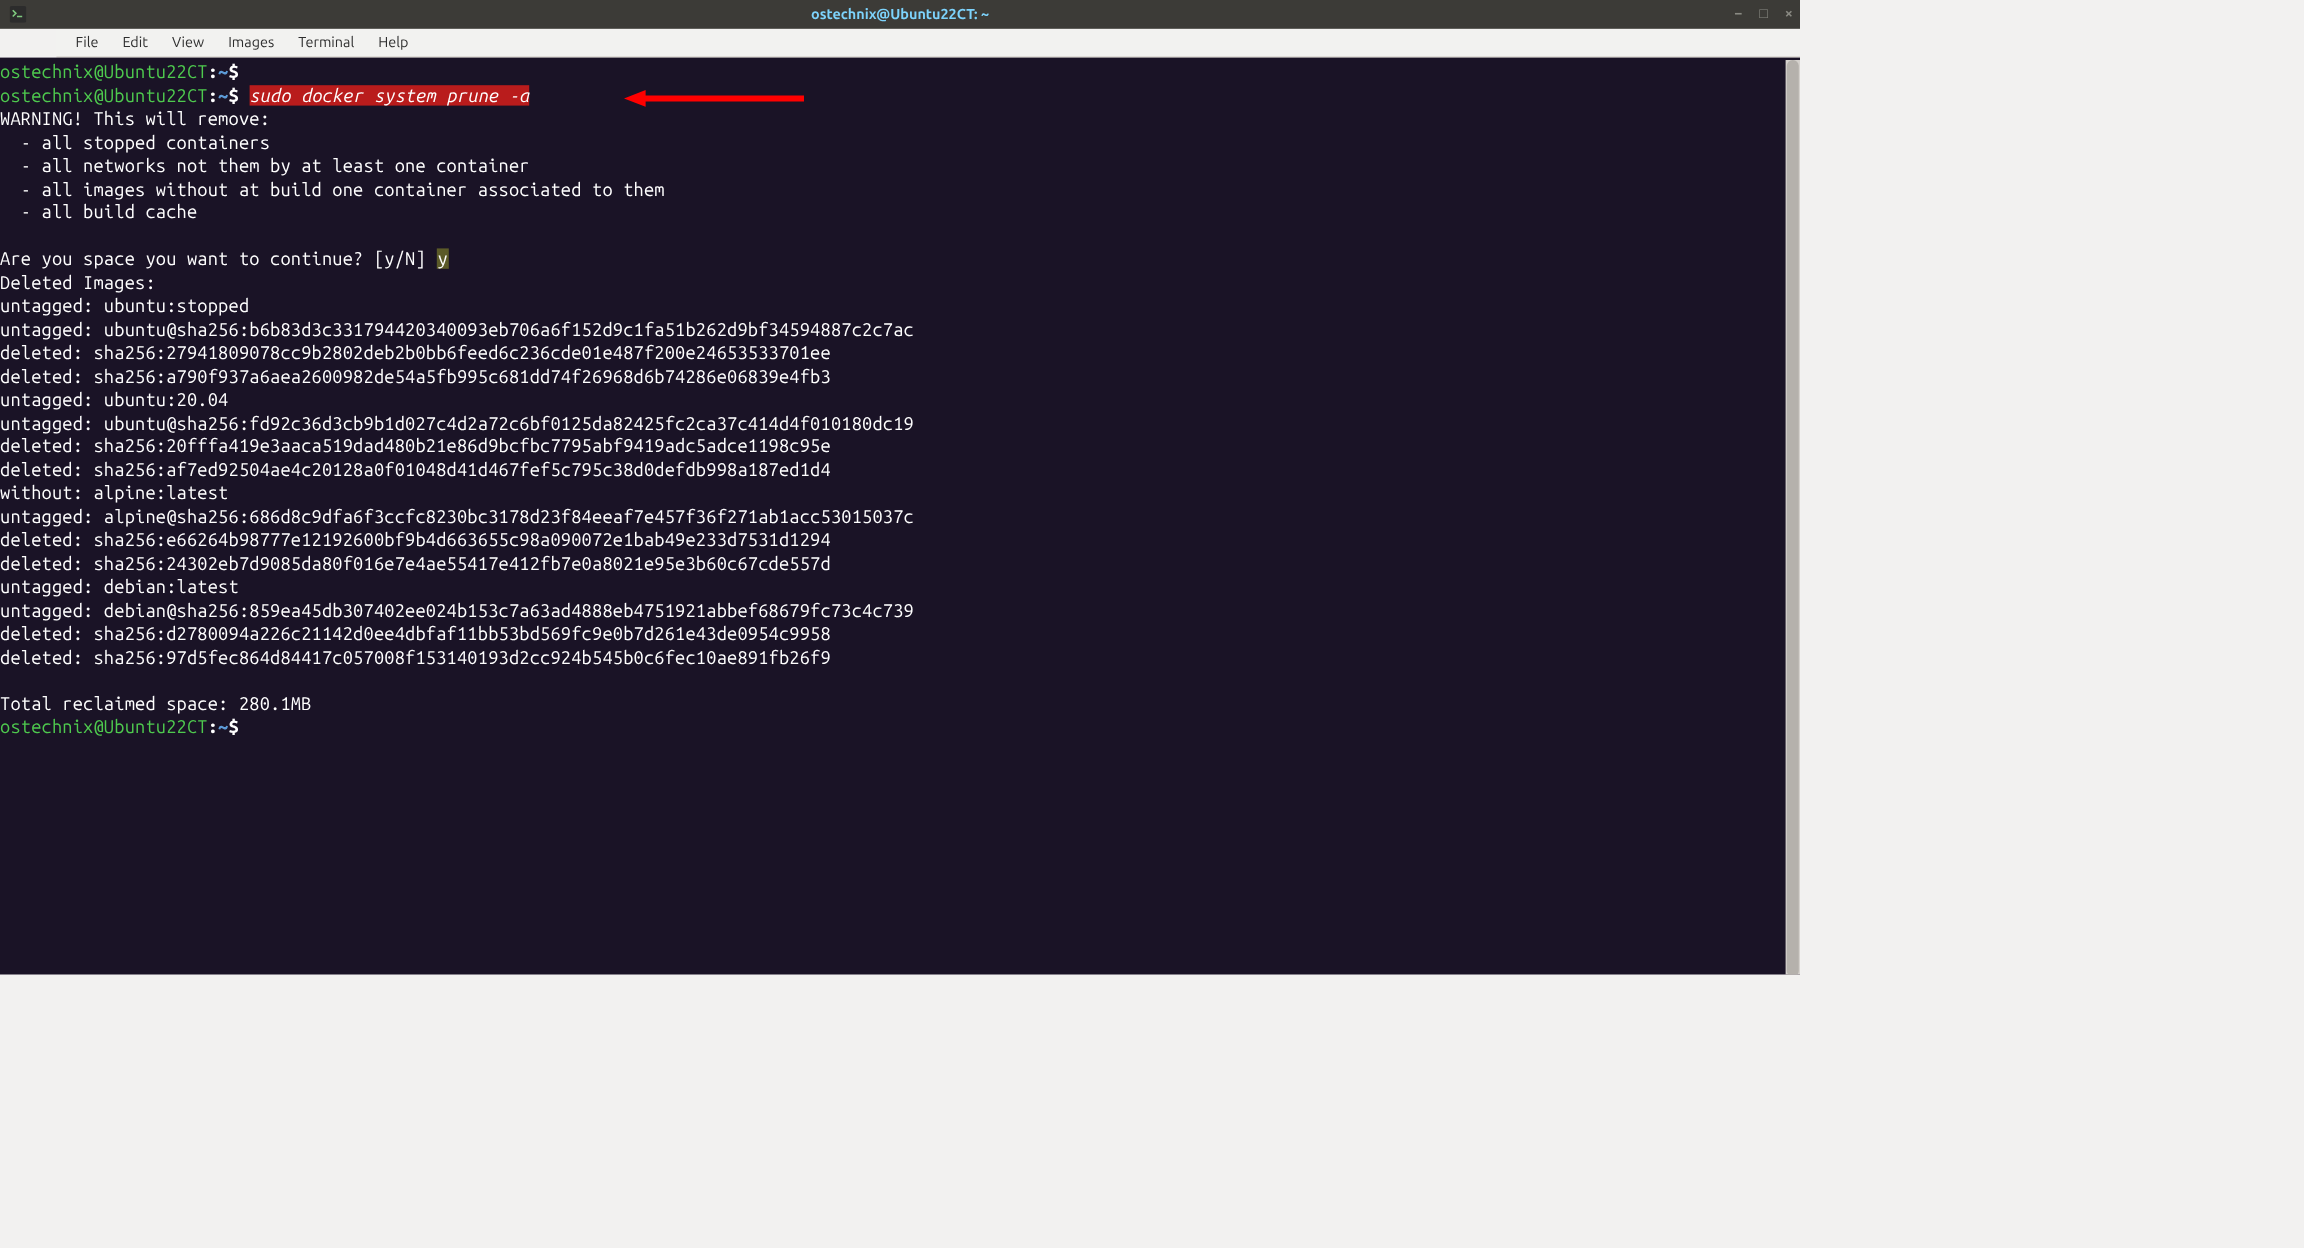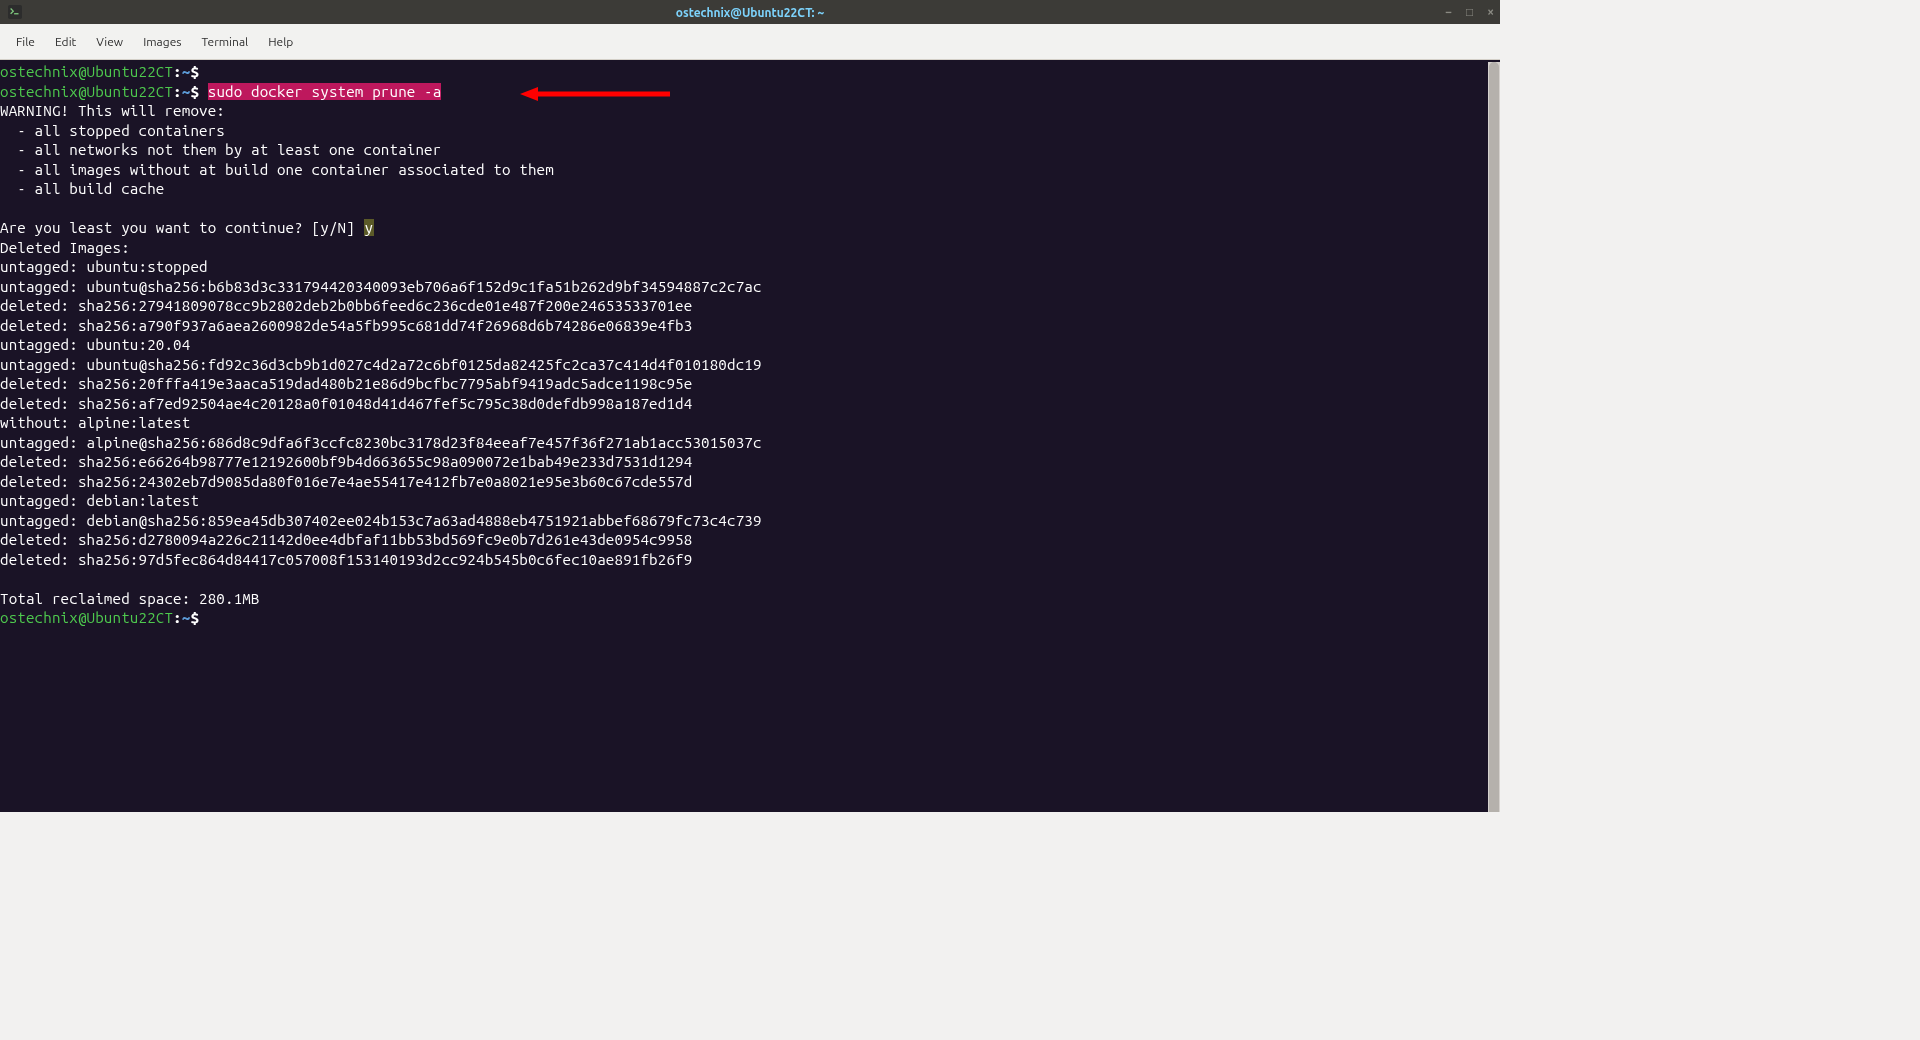--- a/index.html
+++ b/index.html
@@ -40,29 +40,30 @@
       position: absolute;
       right: 6px;
       display: flex;
       gap: 14px;
       color: #8a8a83;
       font-size: 12px;
       font-weight: bold;
     }
     .titlebar-controls span { cursor: pointer; line-height: 1; }
     .menubar {
-      height: 36px;
+      height: 24px;
       background: #f2f2f0;
       border-bottom: 1px solid #d4d0c8;
       display: flex;
       align-items: center;
       padding-left: 6px;
       font-family: "Ubuntu", sans-serif;
       font-size: 12px;
       color: #2e2e2e;
+      margin-left: 47px;
     }
     .menubar-item {
       padding: 2px 10px;
       cursor: pointer;
     }
     .terminal-area {
       background: #1a1326;
       height: calc(100% - 46px);
       padding-top: 2px;
       position: relative;
@@ -88,21 +89,21 @@
       top: 0;
       left: 1px;
       right: 1px;
       height: 100%;
       background: #b5b1ac;
       border-radius: 6px;
     }
     .prompt-user { color: #4ec94e; font-weight: normal; }
     .prompt-colon { color: #ffffff; font-weight: bold; }
     .prompt-path { color: #5c9ad6; font-weight: bold; }
-    .highlight-cmd { background: #be185d; color: #ffffff; }
+    .highlight-cmd { background: #b91c1c; color: #ffffff; font-style: italic; }
     .highlight-y { background: #5b5a28; color: #ffffff; padding: 0 1px; }
     .arrow-annotation {
       position: absolute;
       left: 520px;
       top: 26px;
       pointer-events: none;
     }
   </style>
 </head>
 <body>
@@ -134,21 +135,21 @@
 
 <div class="terminal-area">
   <div class="terminal-content"><span class="prompt-user">ostechnix@Ubuntu22CT</span><span class="prompt-colon">:</span><span class="prompt-path">~</span><span class="prompt-colon">$</span>
 <span class="prompt-user">ostechnix@Ubuntu22CT</span><span class="prompt-colon">:</span><span class="prompt-path">~</span><span class="prompt-colon">$</span> <span class="highlight-cmd">sudo docker system prune -a</span>
 <span>WARNING! This will remove:</span>
 <span>  - all stopped containers</span>
 <span>  - all networks not them by at least one container</span>
 <span>  - all images without at build one container associated to them</span>
 <span>  - all build cache</span>
 <span></span>
-<span>Are you least you want to continue? [y/N] </span><span class="highlight-y">y</span>
+<span>Are you space you want to continue? [y/N] </span><span class="highlight-y">y</span>
 <span>Deleted Images:</span>
 <span>untagged: ubuntu:stopped</span>
 <span>untagged: ubuntu@sha256:b6b83d3c331794420340093eb706a6f152d9c1fa51b262d9bf34594887c2c7ac</span>
 <span>deleted: sha256:27941809078cc9b2802deb2b0bb6feed6c236cde01e487f200e24653533701ee</span>
 <span>deleted: sha256:a790f937a6aea2600982de54a5fb995c681dd74f26968d6b74286e06839e4fb3</span>
 <span>untagged: ubuntu:20.04</span>
 <span>untagged: ubuntu@sha256:fd92c36d3cb9b1d027c4d2a72c6bf0125da82425fc2ca37c414d4f010180dc19</span>
 <span>deleted: sha256:20fffa419e3aaca519dad480b21e86d9bcfbc7795abf9419adc5adce1198c95e</span>
 <span>deleted: sha256:af7ed92504ae4c20128a0f01048d41d467fef5c795c38d0defdb998a187ed1d4</span>
 <span>without: alpine:latest</span>

